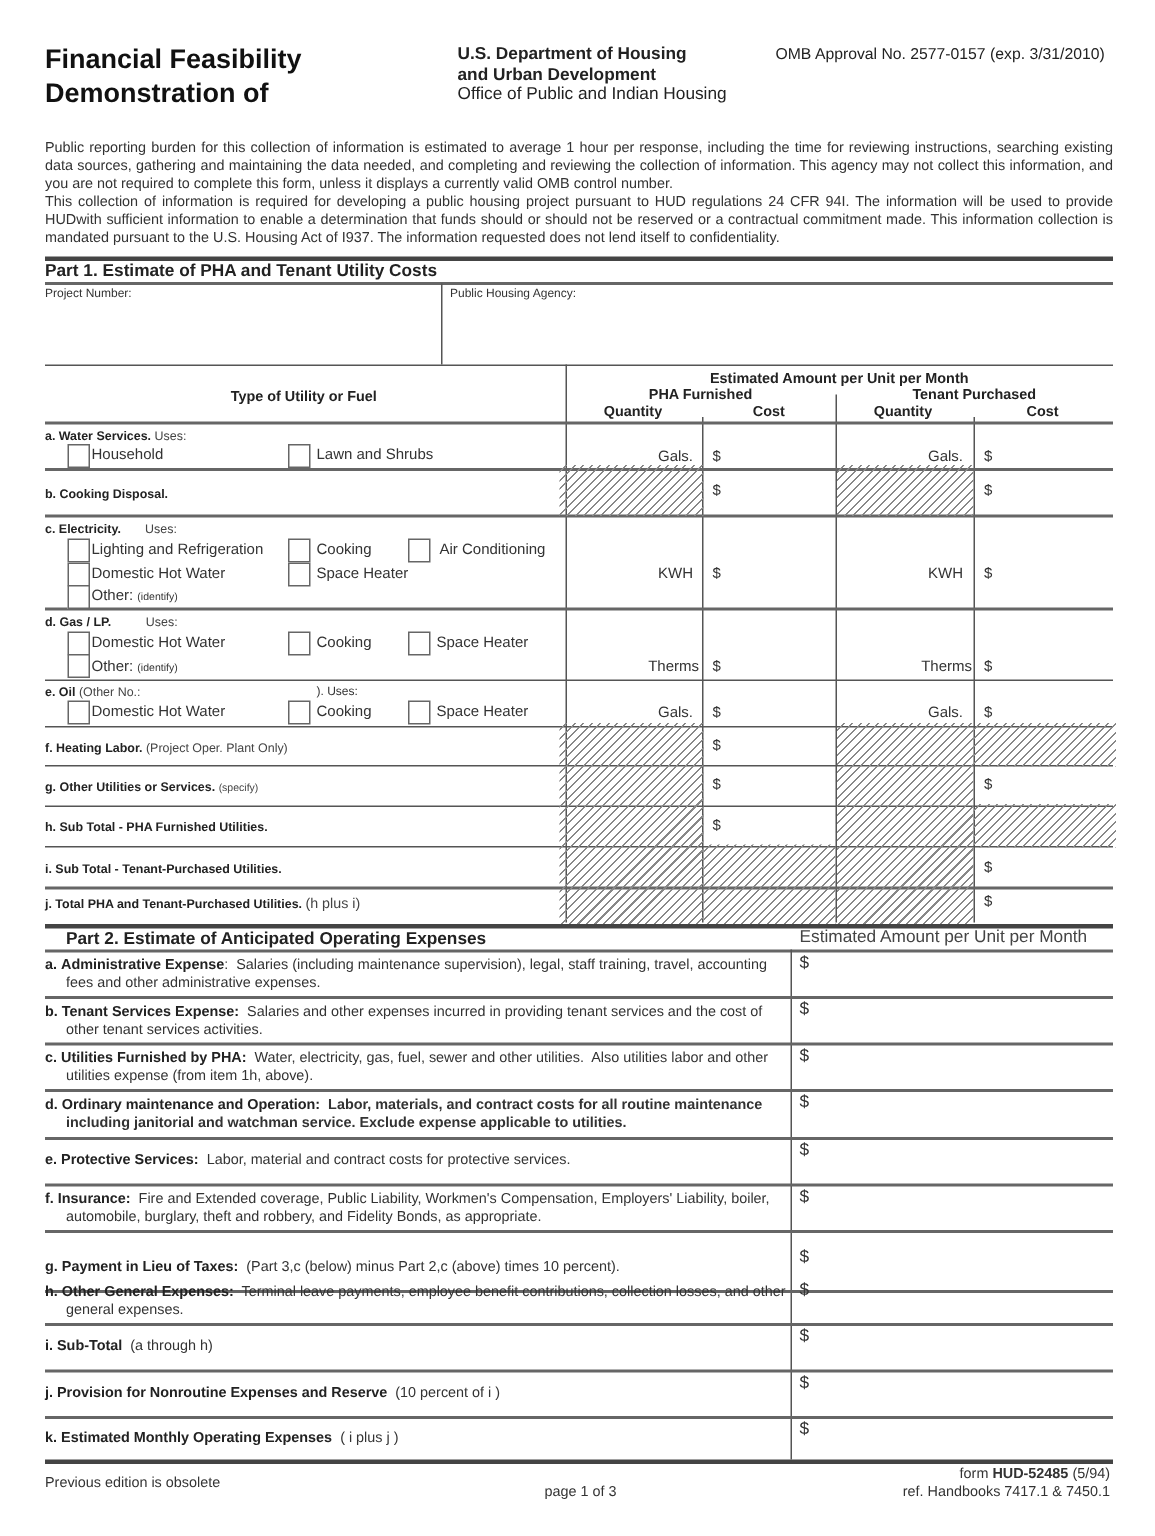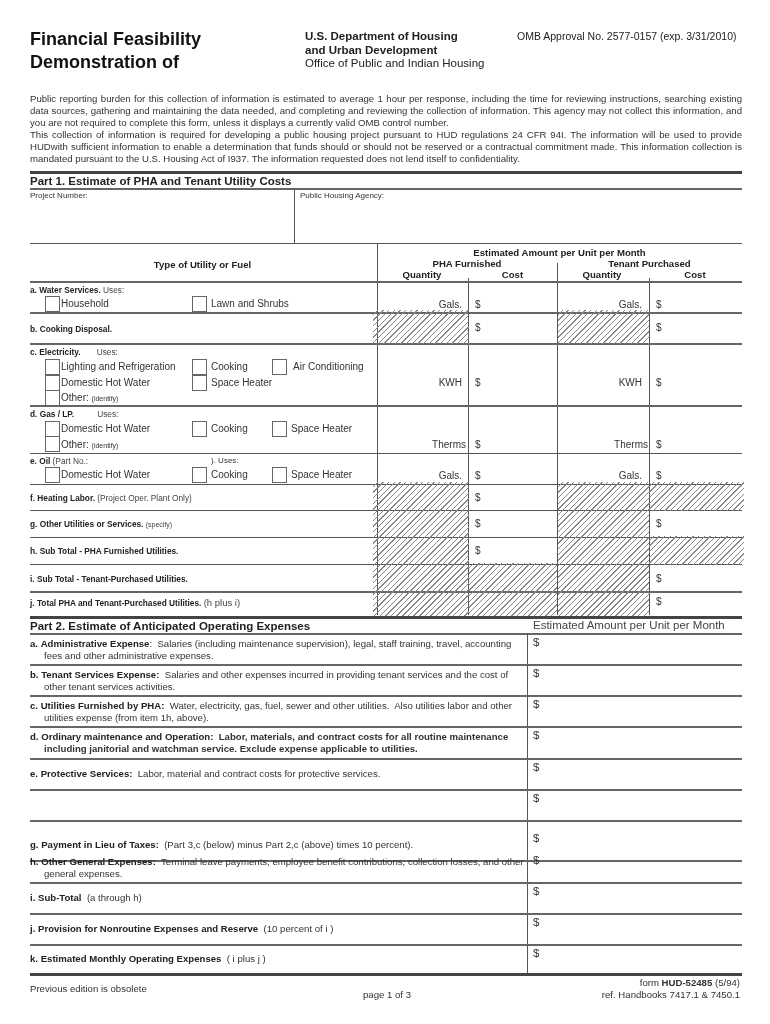--- a/index.html
+++ b/index.html
@@ -127,21 +127,21 @@
 <div class="abs opt" style="left:211px; top:423px">Cooking</div>
 <div class="cb" style="left:272px; top:421px"></div>
 <div class="abs opt" style="left:291px; top:423px">Space Heater</div>
 <div class="cb" style="left:45px; top:436px"></div>
 <div class="abs opt" style="left:61px; top:439px"><span>Other:</span> <span class="small" style="font-size:7px">(identify)</span></div>
 <div class="abs unit" style="left:400px; width:66px; top:439px">Therms</div>
 <div class="abs dollar" style="left:475px; top:439px">$</div>
 <div class="abs unit" style="left:580px; width:68px; top:439px">Therms</div>
 <div class="abs dollar" style="left:656px; top:439px">$</div>
 
-<div class="abs lbl" style="left:30px; top:456px"><span>e. Oil</span> <span class="n">(Part No.:</span></div>
+<div class="abs lbl" style="left:30px; top:456px"><span>e. Oil</span> <span class="n">(Other No.:</span></div>
 <div class="abs" style="left:110px; top:455px; width:98px; height:11px"></div>
 <div class="abs small" style="left:211px; top:456px">).  Uses:</div>
 <div class="cb" style="left:45px; top:467px"></div>
 <div class="abs opt" style="left:61px; top:469px">Domestic Hot Water</div>
 <div class="cb" style="left:192px; top:467px"></div>
 <div class="abs opt" style="left:211px; top:469px">Cooking</div>
 <div class="cb" style="left:272px; top:467px"></div>
 <div class="abs opt" style="left:291px; top:469px">Space Heater</div>
 <div class="abs unit" style="left:400px; width:62px; top:470px">Gals.</div>
 <div class="abs dollar" style="left:475px; top:470px">$</div>
@@ -158,21 +158,21 @@
 <div class="abs lbl" style="left:30px; top:546px">h. Sub Total - PHA Furnished Utilities.</div>
 <div class="abs dollar" style="left:475px; top:545px">$</div>
 
 <div class="abs lbl" style="left:30px; top:574px">i. Sub Total - Tenant-Purchased Utilities.</div>
 <div class="abs dollar" style="left:656px; top:573px">$</div>
 
 <div class="abs lbl" style="left:30px; top:597px"><span>j. Total PHA and Tenant-Purchased Utilities.</span> <span class="n" style="font-size:9.5px">(h plus i)</span></div>
 <div class="abs dollar" style="left:656px; top:596px">$</div>
 
 <div class="hline thick" style="left:30px; width:712px; top:616px"></div>
-<div class="abs part-title" style="left:30px; top:620px">Part 2.  Estimate of Anticipated Operating Expenses</div>
+<div class="abs part-title" style="left:44px; top:620px">Part 2.  Estimate of Anticipated Operating Expenses</div>
 <div class="abs" style="left:533px; top:619px; font-size:11.5px; color:#444">Estimated Amount per Unit per Month</div>
 <div class="hline med" style="left:30px; width:712px; top:633px"></div>
 <div class="vline" style="left:527px; top:633px; height:340px"></div>
 
 <div id="p2rows">
     <div class="abs" style="left: 30px; top: 633px; width: 712px; height: 31px;">
       <div class="abs p2t" style="left: 0px; top: 5px; width: 485px; padding-left: 14px; text-indent: -14px;"><b>a.</b> <b>Administrative Expense</b><span style="white-space: pre-wrap;">:  Salaries (including maintenance supervision), legal, staff training, travel, accounting fees and other administrative expenses.</span></div>
       <div class="abs" style="left: 503px; top: 3px; font-size: 11.5px; color: rgb(51, 51, 51);">$</div>
       <div class="abs" style="left: 512px; top: 2px; width: 198px; height: 27px;"></div>
       <div class="hline med" style="left: 0px; width: 712px; top: 31px;"></div>
@@ -195,20 +195,21 @@
       <div class="abs" style="left: 512px; top: 2px; width: 198px; height: 28px;"></div>
       <div class="hline med" style="left: 0px; width: 712px; top: 32px;"></div>
     </div>
     <div class="abs" style="left: 30px; top: 758px; width: 712px; height: 31px;">
       <div class="abs p2t" style="left: 0px; top: 9.5px; width: 485px; padding-left: 14px; text-indent: -14px;"><b>e.</b> <b>Protective Services:</b><span style="white-space: pre-wrap;">  Labor, material and contract costs for protective services.</span></div>
       <div class="abs" style="left: 503px; top: 3px; font-size: 11.5px; color: rgb(51, 51, 51);">$</div>
       <div class="abs" style="left: 512px; top: 2px; width: 198px; height: 27px;"></div>
       <div class="hline med" style="left: 0px; width: 712px; top: 31px;"></div>
     </div>
     <div class="abs" style="left: 30px; top: 789px; width: 712px; height: 31px;">
+      <div class="abs p2t" style="left: 0px; top: 5px; width: 485px; padding-left: 14px; text-indent: -14px;"><b>f.</b> <b>Insurance:</b><span style="white-space: pre-wrap;">  Fire and Extended coverage, Public Liability, Workmen's Compensation, Employers' Liability, boiler, automobile, burglary, theft and robbery, and Fidelity Bonds, as appropriate.</span></div>
       <div class="abs" style="left: 503px; top: 3px; font-size: 11.5px; color: rgb(51, 51, 51);">$</div>
       <div class="abs" style="left: 512px; top: 2px; width: 198px; height: 27px;"></div>
       <div class="hline med" style="left: 0px; width: 712px; top: 31px;"></div>
     </div>
     <div class="abs" style="left: 30px; top: 829px; width: 712px; height: 17px;">
       <div class="abs p2t" style="left: 0px; top: 9.5px; width: 485px; padding-left: 14px; text-indent: -14px;"><b>g.</b> <b>Payment in Lieu of Taxes:</b><span style="white-space: pre-wrap;">  (Part 3,c (below) minus Part 2,c (above) times 10 percent).</span></div>
       <div class="abs" style="left: 503px; top: 3px; font-size: 11.5px; color: rgb(51, 51, 51);">$</div>
       <div class="abs" style="left: 512px; top: 2px; width: 198px; height: 27px;"></div>
       <div class="hline med" style="left: 0px; width: 712px; top: 31px;"></div>
     </div>

